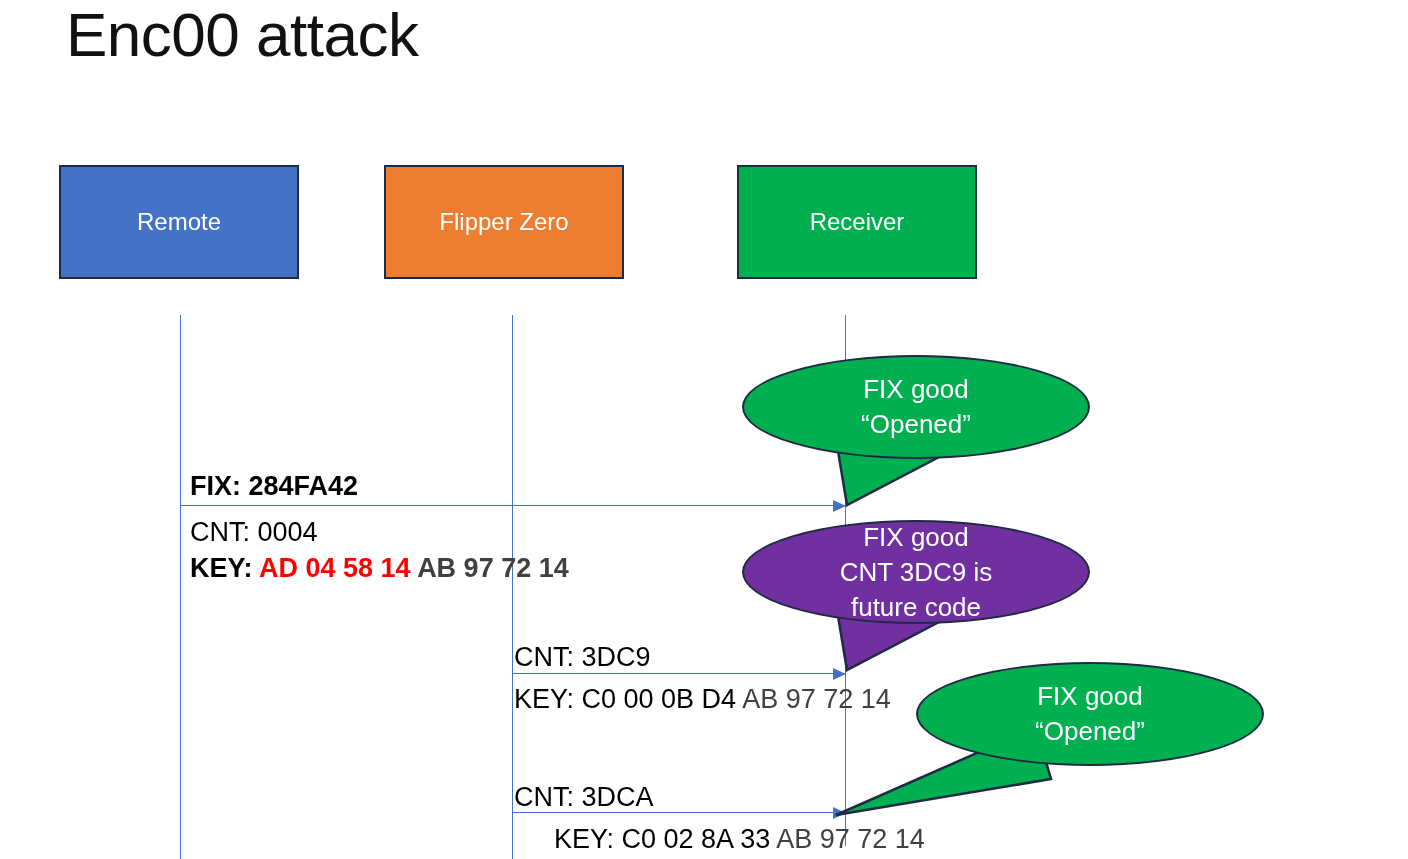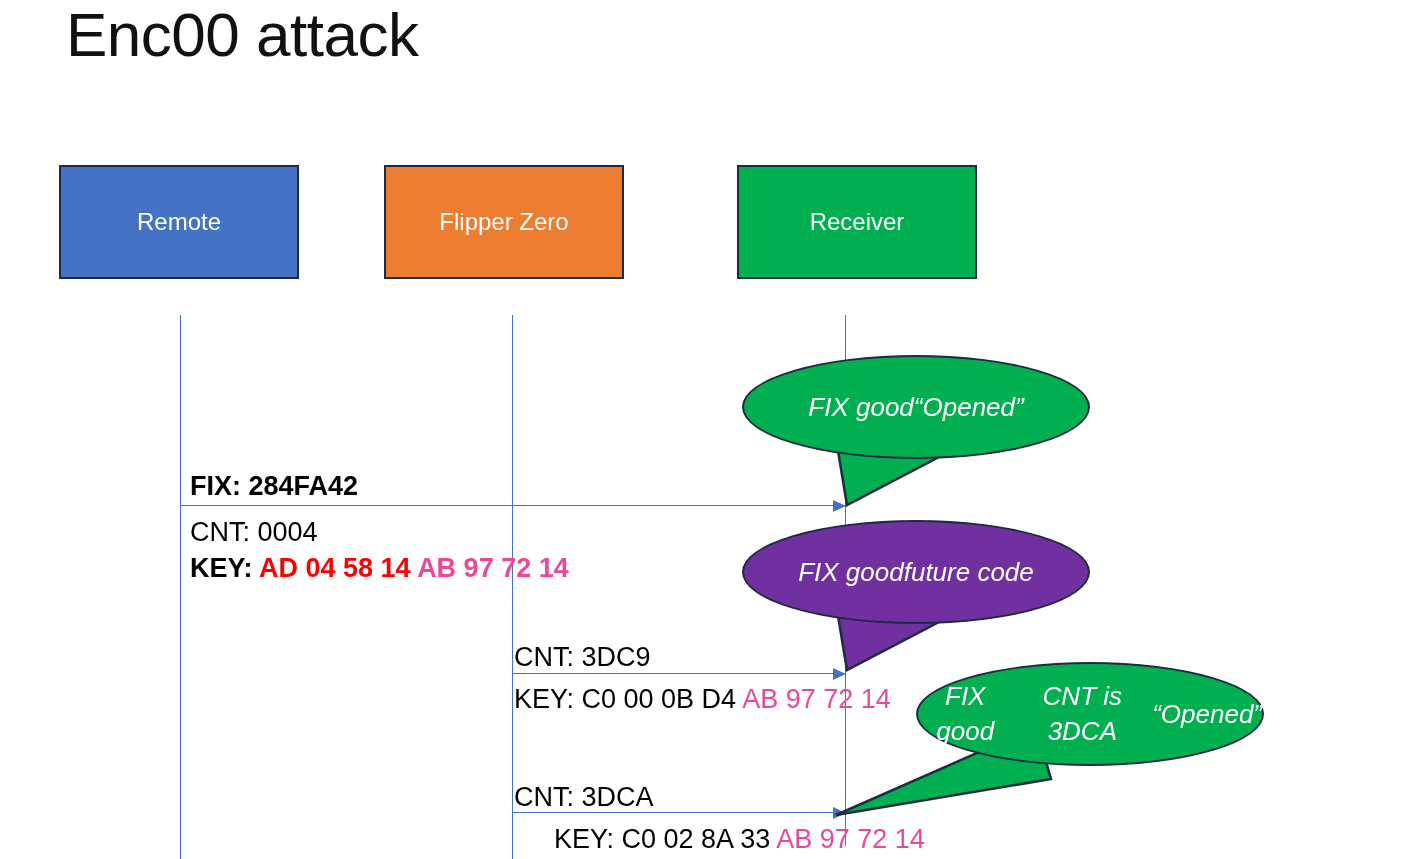--- a/index.html
+++ b/index.html
@@ -80,21 +80,21 @@
 
   
   .msg-label {
     position: absolute;
     font-size: 27px;
     line-height: 38px;
     white-space: nowrap;
     color: #000000;
   }
   .red   { color: #FF0000; }
-  .green { color: #ec4899; }
+  .green { color: #404040; }
   .b     { font-weight: bold; }
 
   #label-fix   { left: 190px; top: 467px; font-weight: bold; }
   #label-cnt0  { left: 190px; top: 513px; text-align: right; }
   #label-key0  { left: 190px; top: 549px; font-weight: bold; }
   #label-cnt1  { left: 514px; top: 638px; }
   #label-key1  { left: 514px; top: 680px; }
   #label-cnt2  { left: 514px; top: 778px; }
   #label-key2  { left: 514px; top: 820px; margin-left: 40px; }
 
@@ -102,29 +102,28 @@
   .callout {
     position: absolute;
   }
   .callout .bubble {
     position: absolute;
     left: 0; top: 0;
     border-radius: 50%;
     border: 2.5px solid #1f2a44;
     box-sizing: border-box;
     display: flex;
-    flex-direction: row;
+    flex-direction: column;
     align-items: center;
     justify-content: center;
     color: #ffffff;
     font-size: 26px;
     line-height: 35px;
     text-align: center;
     z-index: 2;
-    font-style: italic;
   }
   .callout .tail {
     position: absolute;
     z-index: 1;
   }
   .callout .tail svg { display: block; overflow: visible; }
 
   #callout-1 { left: 742px; top: 355px; width: 348px; height: 150px; }
   #callout-1 .bubble { width: 348px; height: 104px; background: #00AF50; }
   #callout-1 .tail   { left: 70px;  top: 60px; }
@@ -195,28 +194,28 @@
 </div>
 
 <div class="callout" id="callout-2">
   <div class="tail">
     <svg width="200" height="95" viewBox="0 0 200 95">
       <polygon points="20,0 150,30 35,90" fill="#7030A0" stroke="#1f2a44" stroke-width="2.5"></polygon>
     </svg>
   </div>
   <div class="bubble">
     <div>FIX good</div>
+    <div>CNT 3DC9 is</div>
     <div>future code</div>
   </div>
 </div>
 
 <div class="callout" id="callout-3">
   <div class="tail">
     <svg width="260" height="120" viewBox="0 0 260 120">
       <polygon points="0,98 200,10 215,62" fill="#00AF50" stroke="#1f2a44" stroke-width="2.5"></polygon>
     </svg>
   </div>
   <div class="bubble">
     <div>FIX good</div>
-    <div>CNT is 3DCA</div>
     <div>“Opened”</div>
   </div>
 </div>
 
 </body></html>

